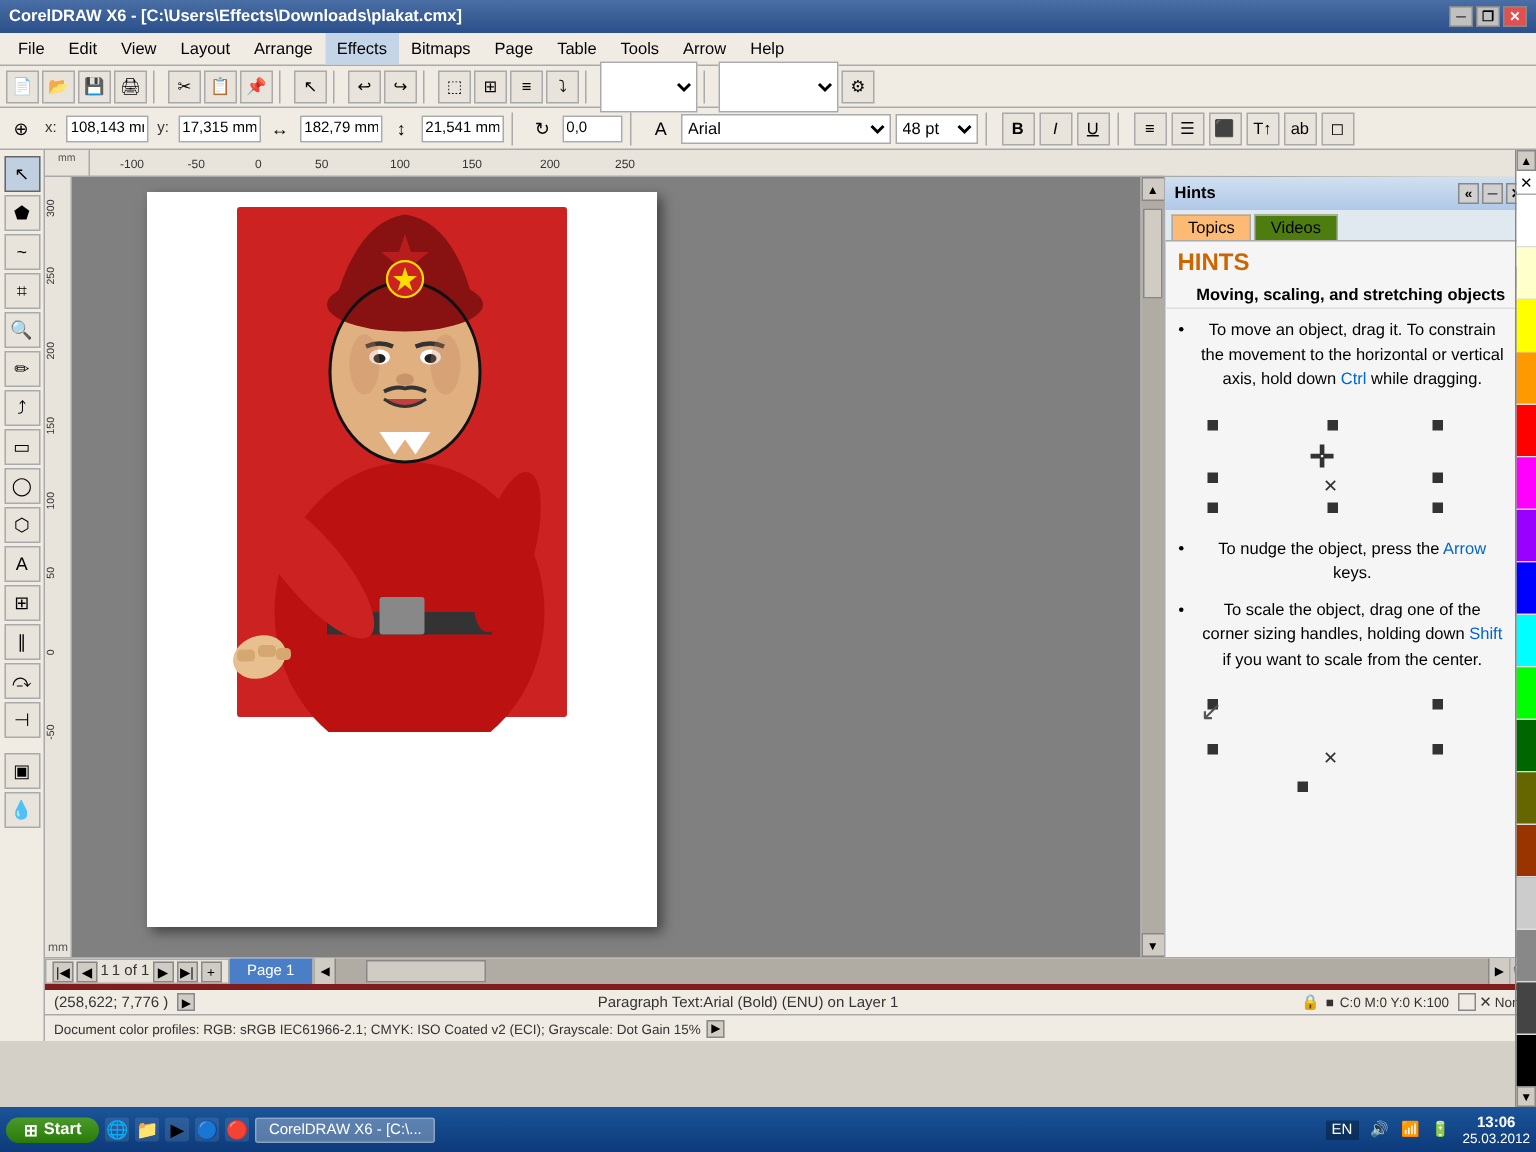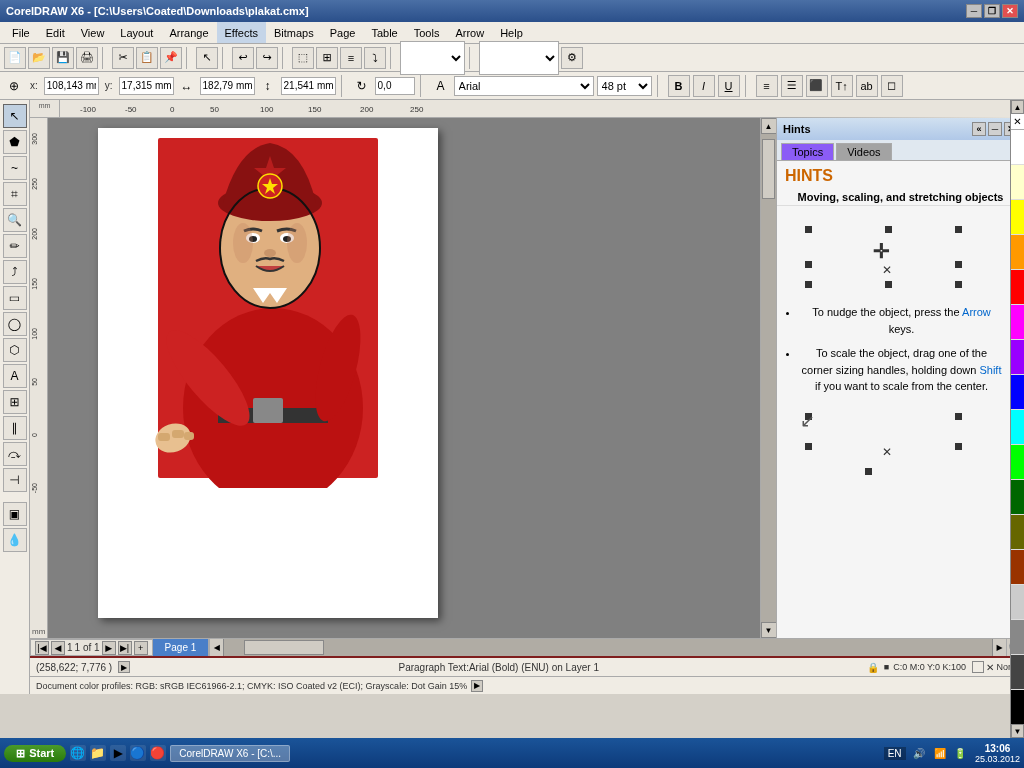--- a/index.html
+++ b/index.html
@@ -210,28 +210,28 @@
     }
     #hints-tabs {
       display: flex;
       background: #e0e8f0;
       border-bottom: 1px solid #aaa;
       padding: 3px 4px 0;
       gap: 2px;
     }
     .hints-tab {
       padding: 2px 10px;
-      background: #a3a3a3;
+      background: #4d7c0f;
       border: 1px solid #aaa;
       border-bottom: none;
       cursor: pointer;
       font-size: 11px;
     }
     .hints-tab.active {
-      background: #8b5cf6;
+      background: #fdba74;
     }
     #hints-title {
       color: #cc6600;
       font-size: 16px;
       font-weight: bold;
       padding: 6px 8px 2px;
     }
     #hints-subtitle {
       font-size: 11px;
       font-weight: bold;
@@ -407,21 +407,21 @@
       bottom: 2px;
       left: 2px;
       font-size: 8px;
       color: #555;
     }
   </style>
 </head>
 <body>
 
 <div id="title-bar">
-  <span>CorelDRAW X6 - [C:\Users\Coated\Downloads\plakat.cmx]</span>
+  <span>CorelDRAW X6 - [C:\Users\Effects\Downloads\plakat.cmx]</span>
   <div id="title-bar-controls">
     <div class="title-btn">─</div>
     <div class="title-btn">❒</div>
     <div class="title-btn close-btn">✕</div>
   </div>
 </div>
 
 <div id="menu-bar">
   <div class="menu-item">File</div>
   <div class="menu-item">Edit</div>
@@ -659,20 +659,25 @@
         <div id="hints-tabs">
           <div class="hints-tab active">Topics</div>
           <div class="hints-tab">Videos</div>
         </div>
 
         <div id="hints-title" style="display:flex; align-items:center; justify-content:space-between; padding:6px 8px 2px;">HINTS</div>
 
         <div id="hints-subtitle" style="font-size:11px; font-weight:bold; padding:4px 8px 2px; border-bottom:1px solid #ddd;">Moving, scaling, and stretching objects</div>
 
         <div id="hints-content" style="padding:6px 8px; font-size:11px; line-height:1.5; flex:1; overflow-y:auto; padding-right:20px;">
+          <ul style="padding-left:14px; list-style-type:disc;">
+            <li style="margin-bottom:8px;">
+              To move an object, drag it. To constrain the movement to the horizontal or vertical axis, hold down <span class="hint-blue">Ctrl</span> while dragging.
+            </li>
+          </ul>
 
           <div style="position:relative; height:80px; margin: 4px 0 8px 0; background:#f5f5f5;">
 
             <div style="position:absolute; top:10px; left:20px; width:7px; height:7px; background:#333;"></div>
             <div style="position:absolute; top:10px; left:100px; width:7px; height:7px; background:#333;"></div>
             <div style="position:absolute; top:10px; left:170px; width:7px; height:7px; background:#333;"></div>
 
             <div style="position:absolute; top:20px; left:88px; font-size:20px; color:#333; font-weight:bold;">✛</div>
             <div style="position:absolute; top:45px; left:20px; width:7px; height:7px; background:#333;"></div>
             <div style="position:absolute; top:45px; left:97px; font-size:12px; color:#333;">✕</div>
@@ -737,21 +742,21 @@
           <div style="flex:1; height:100%; background:#b0aca4; position:relative;">
             <div style="position:absolute; left:20px; top:1px; bottom:1px; width:80px; background:#d0ccc4; border:1px solid #888;"></div>
           </div>
           <div style="width:14px; height:100%; background:#d0ccc4; border-left:1px solid #888; display:flex; align-items:center; justify-content:center; font-size:8px; cursor:pointer;">▶</div>
         </div>
 
         <div style="width:18px; height:100%; background:#d0ccc4; border-left:1px solid #aaa; display:flex; align-items:center; justify-content:center; font-size:12px; cursor:pointer;">🔍</div>
       </div>
 
 
-      <div style="height:20px; background:#f0ece4; border-top:2px solid #7f1d1d; display:flex; align-items:center; padding:0 6px; gap:6px;justify-content:space-between;">
+      <div style="height:20px; background:#f0ece4; border-top:4px solid #7f1d1d; display:flex; align-items:center; padding:0 6px; gap:6px;justify-content:space-between;">
         <span style="font-size:10px; color:#333;">(258,622; 7,776 )</span>
         <div style="width:12px; height:12px; border:1px solid #888; background:#d0ccc4; font-size:8px; display:flex; align-items:center; justify-content:center; cursor:pointer;">▶</div>
 
         <span style="flex:1; text-align:center; font-size:10px; color:#333;">Paragraph Text:Arial (Bold) (ENU) on Layer 1</span>
 
         <div style="display:flex; align-items:center; gap:4px; margin-left:auto;">
           <div style="font-size:10px;">🔒</div>
           <span style="font-size:9px; color:#333;">■</span>
           <span style="font-size:9px; color:#333;">C:0 M:0 Y:0 K:100</span>
         </div>

